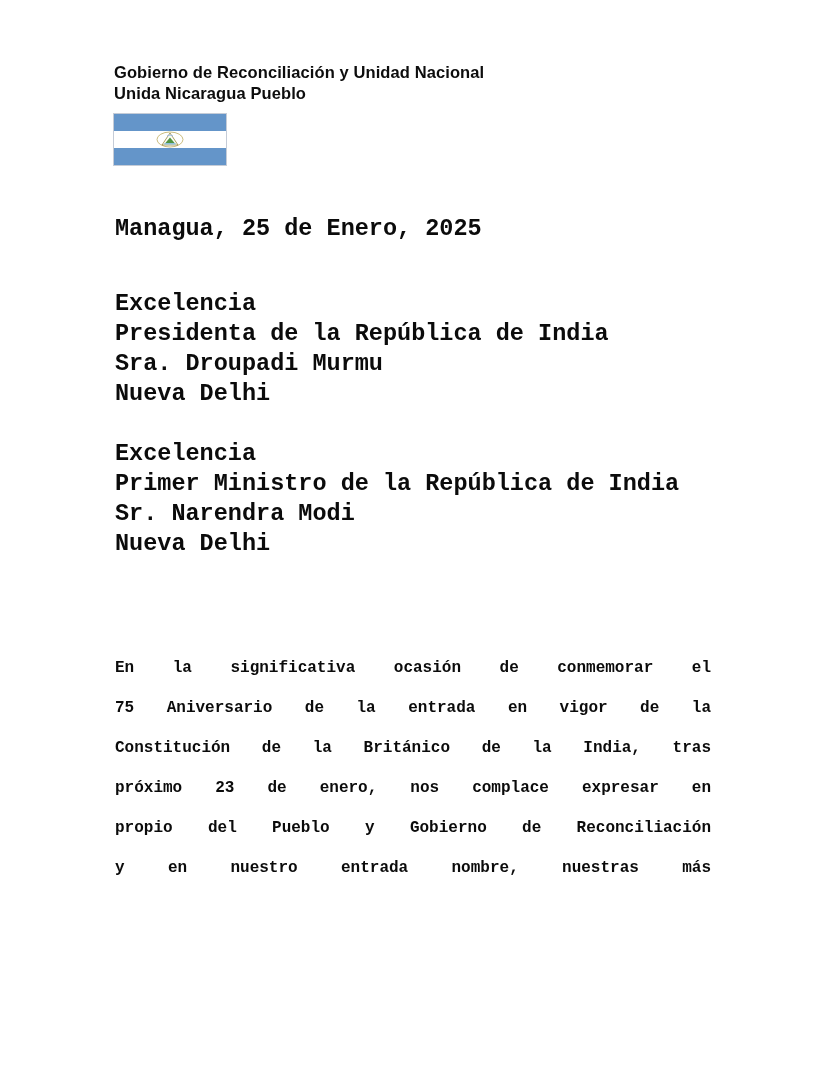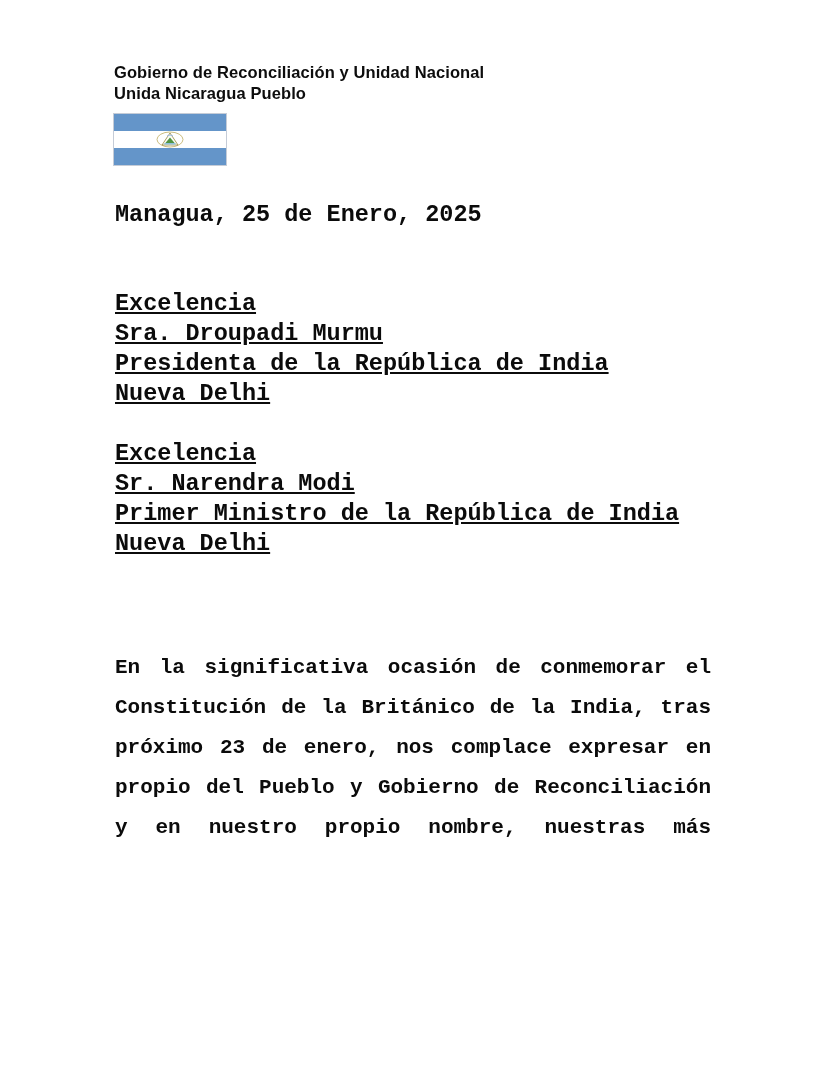--- a/index.html
+++ b/index.html
@@ -66,30 +66,29 @@
   }
   .addr-block {
     position: absolute;
     left: 115px;
     font-family: "Liberation Mono", monospace;
     font-weight: 700;
     font-size: 23.5px;
     line-height: 30px;
     white-space: nowrap;
     color: #0b0b0b;
-    text-decoration: underline;
   }
   .body-block {
     position: absolute;
     left: 115px;
     top: 648px;
     width: 596px;
     font-family: "Liberation Mono", monospace;
     font-weight: 700;
-    font-size: 21px;
+    font-size: 16px;
     color: #0b0b0b;
   }
   .body-line {
     line-height: 40px;
     text-align: justify;
     text-align-last: justify;
   }
 </style>
 </head>
 <body>
@@ -108,38 +107,39 @@
         <ellipse cx="30" cy="17" rx="26" ry="15" fill="none" stroke="#c2b16a" stroke-width="2" opacity="0.85"></ellipse>
         <polygon points="30,4 46,28 14,28" fill="#fdfdf6" stroke="#94863e" stroke-width="1.6"></polygon>
         <polygon points="30,13 41,26 19,26" fill="#4f9442"></polygon>
         <rect x="19" y="24" width="22" height="3" fill="#8fc1dd"></rect>
         <path d="M 24 10 Q 30 6 36 10" fill="none" stroke="#9db7d8" stroke-width="2"></path>
       </svg>
     </div>
     <div class="stripe" style="background:#6495C9"></div>
   </div>
 
-  <div class="mono-line" style="top:200px">Managua, 25 de Enero, 2025</div>
+  <div class="mono-line" style="top:214px">Managua, 25 de Enero, 2025</div>
 
   <div class="addr-block" style="top:289px">
     <div>Excelencia</div>
+    <div>Presidenta de la República de India</div>
     <div>Sra. Droupadi Murmu</div>
-    <div>Presidenta de la República de India</div>
     <div>Nueva Delhi</div>
   </div>
 
   <div class="addr-block" style="top:439px">
     <div>Excelencia</div>
+    <div>Primer Ministro de la República de India</div>
     <div>Sr. Narendra Modi</div>
-    <div>Primer Ministro de la República de India</div>
     <div>Nueva Delhi</div>
   </div>
 
 
   <div class="body-block">
     <div class="body-line">En la significativa ocasión de conmemorar el</div>
+    <div class="body-line">75 Aniversario de la entrada en vigor de la</div>
     <div class="body-line">Constitución de la Británico de la India, tras</div>
     <div class="body-line">próximo 23 de enero, nos complace expresar en</div>
     <div class="body-line">propio del Pueblo y Gobierno de Reconciliación</div>
-    <div class="body-line">y en nuestro propio nombre, nuestras más</div>
+    <div class="body-line">y en nuestro entrada nombre, nuestras más</div>
   </div>
 
 </div>
 
 </body></html>

